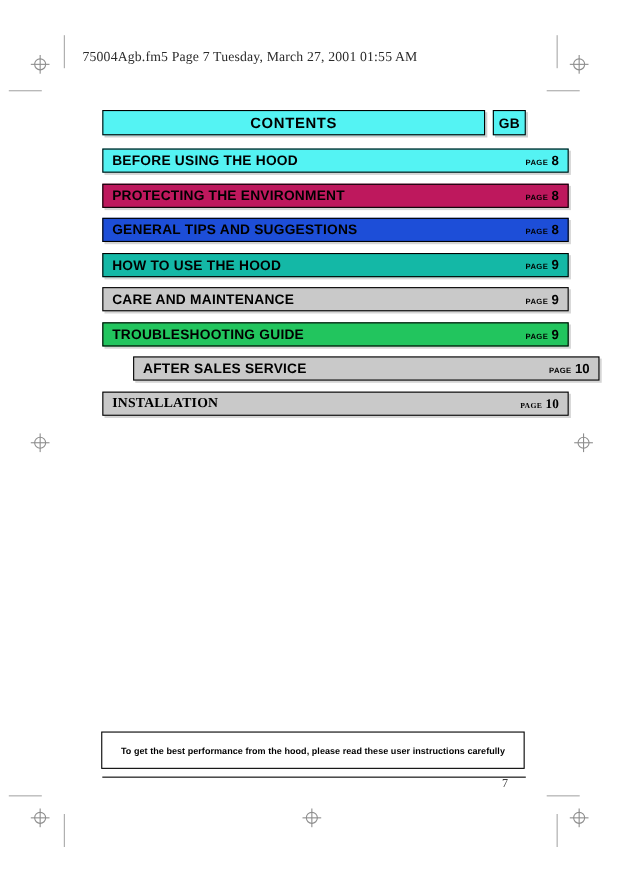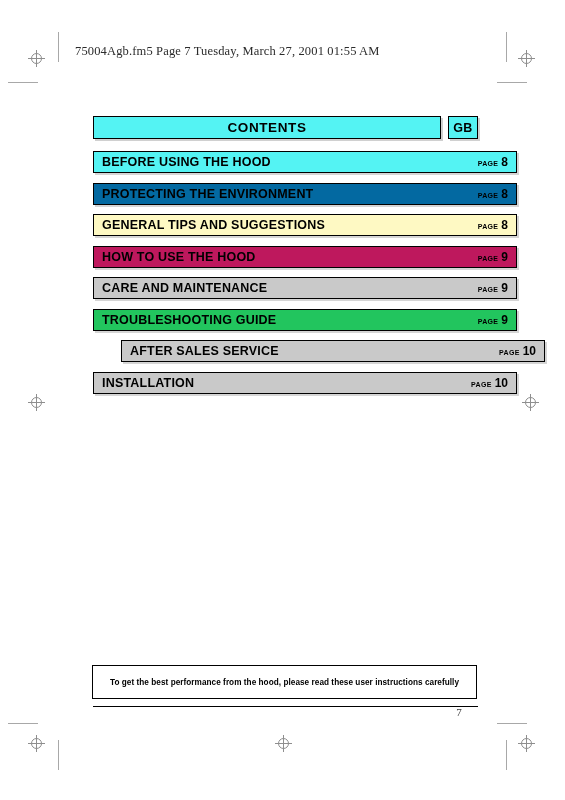--- a/index.html
+++ b/index.html
@@ -76,21 +76,20 @@
     left: 93px;
     top: 100px;
     width: 385px;
   }
 
   
   #contents-title-row {
     position: relative;
     height: 23px;
     margin-bottom: 12px;
-    margin-top: 16px;
   }
   #contents-title-bar {
     position: absolute;
     left: 0; top: 0;
     width: 348px; height: 23px;
     background: #54f3f3;
     border: 1px solid #000000;
     box-sizing: border-box;
     box-shadow: 2px 2px 0 rgba(150,150,150,0.45);
     display: flex;
@@ -267,35 +266,35 @@
     </div>
 
     <div id="toc-rows">
         <div class="toc-row" style="background: rgb(84, 243, 243);">
           <span class="toc-label">BEFORE USING THE HOOD</span>
           <span class="toc-page">
             <span class="toc-page-word">PAGE</span>
             <span class="toc-page-num">8</span>
           </span>
         </div>
-        <div class="toc-row" style="background: #0369a1;">
+        <div class="toc-row" style="background: #be185d;">
           <span class="toc-label">PROTECTING THE ENVIRONMENT</span>
           <span class="toc-page">
             <span class="toc-page-word">PAGE</span>
             <span class="toc-page-num">8</span>
           </span>
         </div>
-        <div class="toc-row" style="background: #fef9c3;">
+        <div class="toc-row" style="background: #1d4ed8;">
           <span class="toc-label">GENERAL TIPS AND SUGGESTIONS</span>
           <span class="toc-page">
             <span class="toc-page-word">PAGE</span>
             <span class="toc-page-num">8</span>
           </span>
         </div>
-        <div class="toc-row" style="background: #be185d;">
+        <div class="toc-row" style="background: #14b8a6;">
           <span class="toc-label">HOW TO USE THE HOOD</span>
           <span class="toc-page">
             <span class="toc-page-word">PAGE</span>
             <span class="toc-page-num">9</span>
           </span>
         </div>
         <div class="toc-row" style="background: rgb(201, 201, 201);">
           <span class="toc-label">CARE AND MAINTENANCE</span>
           <span class="toc-page">
             <span class="toc-page-word">PAGE</span>
@@ -309,21 +308,21 @@
             <span class="toc-page-num">9</span>
           </span>
         </div>
         <div class="toc-row" style="background: rgb(201, 201, 201); margin-left: 28px;">
           <span class="toc-label">AFTER SALES SERVICE</span>
           <span class="toc-page">
             <span class="toc-page-word">PAGE</span>
             <span class="toc-page-num">10</span>
           </span>
         </div>
-        <div class="toc-row" style="background: rgb(201, 201, 201);">
+        <div class="toc-row" style="background: rgb(201, 201, 201); font-family: Liberation Serif, serif;">
           <span class="toc-label">INSTALLATION</span>
           <span class="toc-page">
             <span class="toc-page-word">PAGE</span>
             <span class="toc-page-num">10</span>
           </span>
         </div>
       </div>
   </div>
 
   <div id="footer-note">

